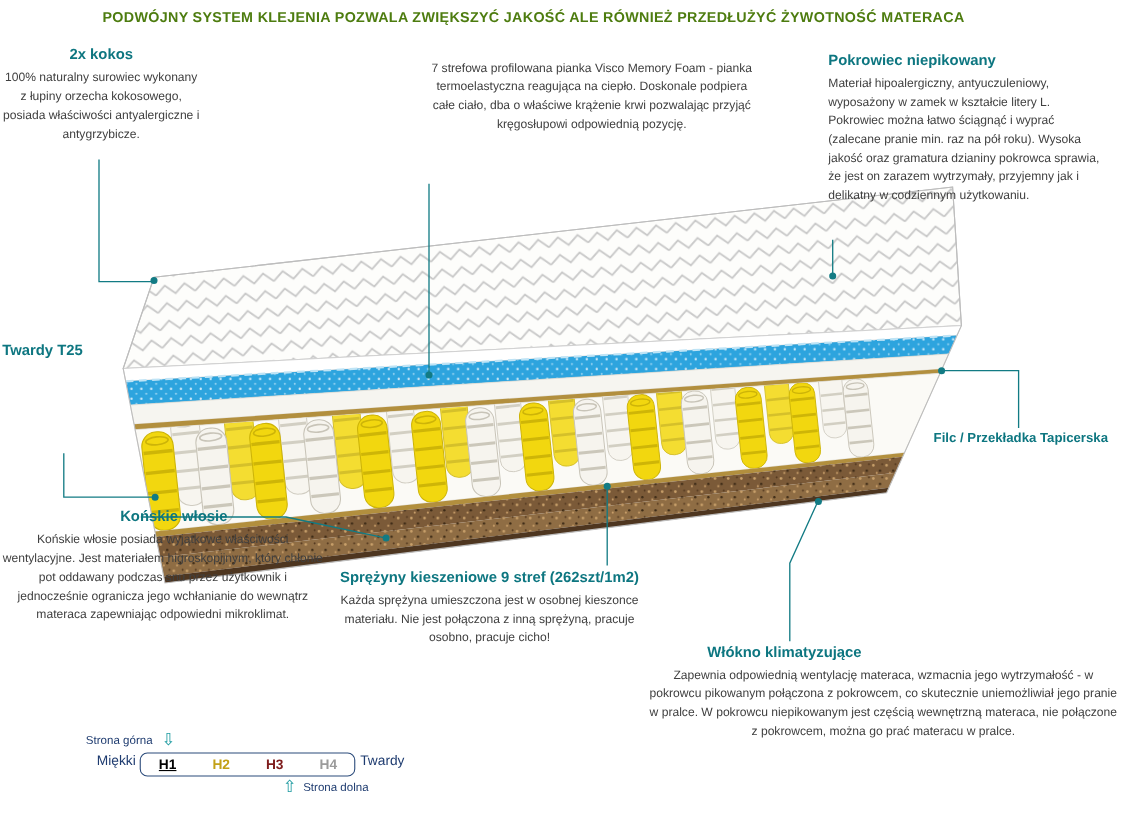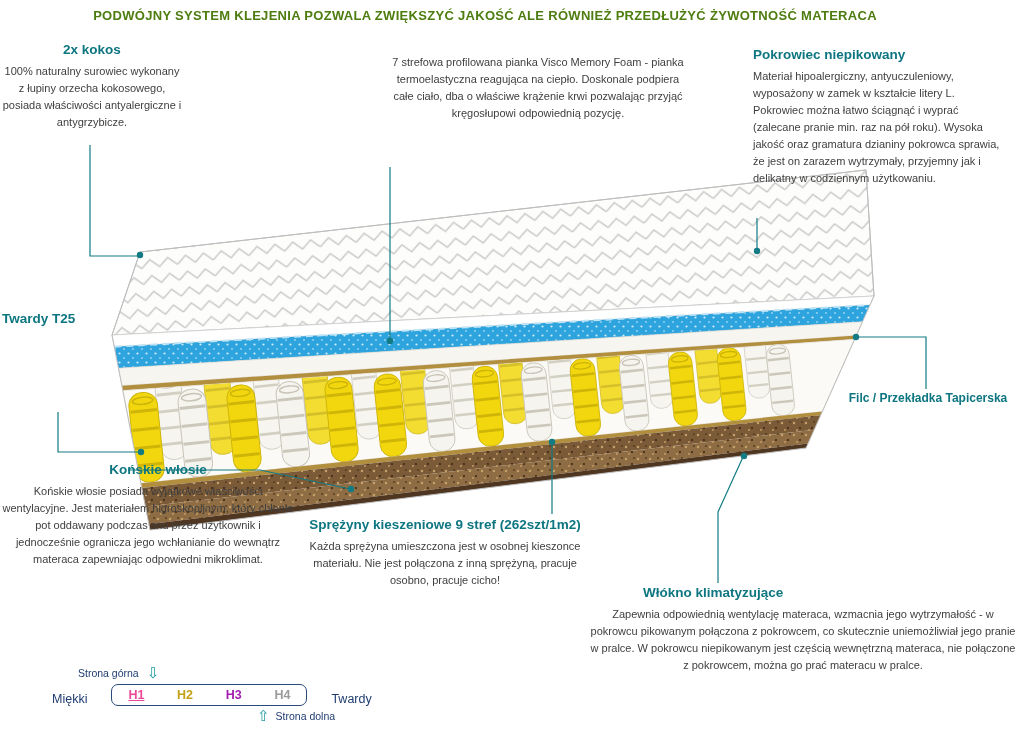--- a/index.html
+++ b/index.html
@@ -19,21 +19,21 @@
   .c h3,.c p{text-align:center;}
   .l h3,.l p{text-align:left;}
   #ann-konskie h3{text-align:center;padding-left:20px;}
   #ann-konskie p{text-align:center;}
   #ann-sprezyny h3{white-space:nowrap;text-align:center;}
   #ann-filc h3{font-size:12px;white-space:nowrap;text-align:center;}
   #ann-wlokno h3{margin-left:55px;text-align:left;}
   #ann-wlokno p{text-align:center;}
   .scale{position:absolute;left:52px;top:665px;width:330px;color:#1f3c70;}
   .scale .row1{padding-left:26px;font-size:10.5px;display:flex;align-items:center;gap:8px;}
-  .scale .row2{display:flex;align-items:flex-end;gap:24px;margin-top:4px;}
+  .scale .row2{display:flex;align-items:flex-start;gap:4px;margin-top:4px;margin-left:36px;}
   .scale .row3{margin-left:205px;margin-top:2px;font-size:10.5px;display:flex;align-items:center;gap:6px;}
   .soft,.hard{font-size:12.5px;}
   .levelbox{
     display:flex;justify-content:space-between;align-items:center;
     width:162px;padding:3px 16px;border:1.4px solid #2a4a7a;border-radius:7px;background:#fff;
   }
   .hlevel{font-size:12.5px;font-weight:bold;}
   .arrow{color:#1e9ba1;font-size:15px;line-height:1;}
 </style>
 </head>
@@ -200,23 +200,23 @@
 </div>
 
 <div class="scale">
   <div class="row1">
     <span>Strona górna</span>
     <span class="arrow">⇩</span>
   </div>
   <div class="row2">
     <span class="soft">Miękki</span>
     <div class="levelbox">
-      <span class="hlevel" style="color: #ec4899; text-decoration: underline;">H1</span>
+      <span class="hlevel" style="color: #000000; text-decoration: underline;">H1</span>
       <span class="hlevel" style="color: rgb(195, 161, 23);">H2</span>
-      <span class="hlevel" style="color: #a21caf;">H3</span>
+      <span class="hlevel" style="color: #7f1d1d;">H3</span>
       <span class="hlevel" style="color: rgb(155, 155, 155);">H4</span>
     </div>
     <span class="hard">Twardy</span>
   </div>
   <div class="row3">
     <span class="arrow">⇧</span>
     <span>Strona dolna</span>
   </div>
 </div>
 

